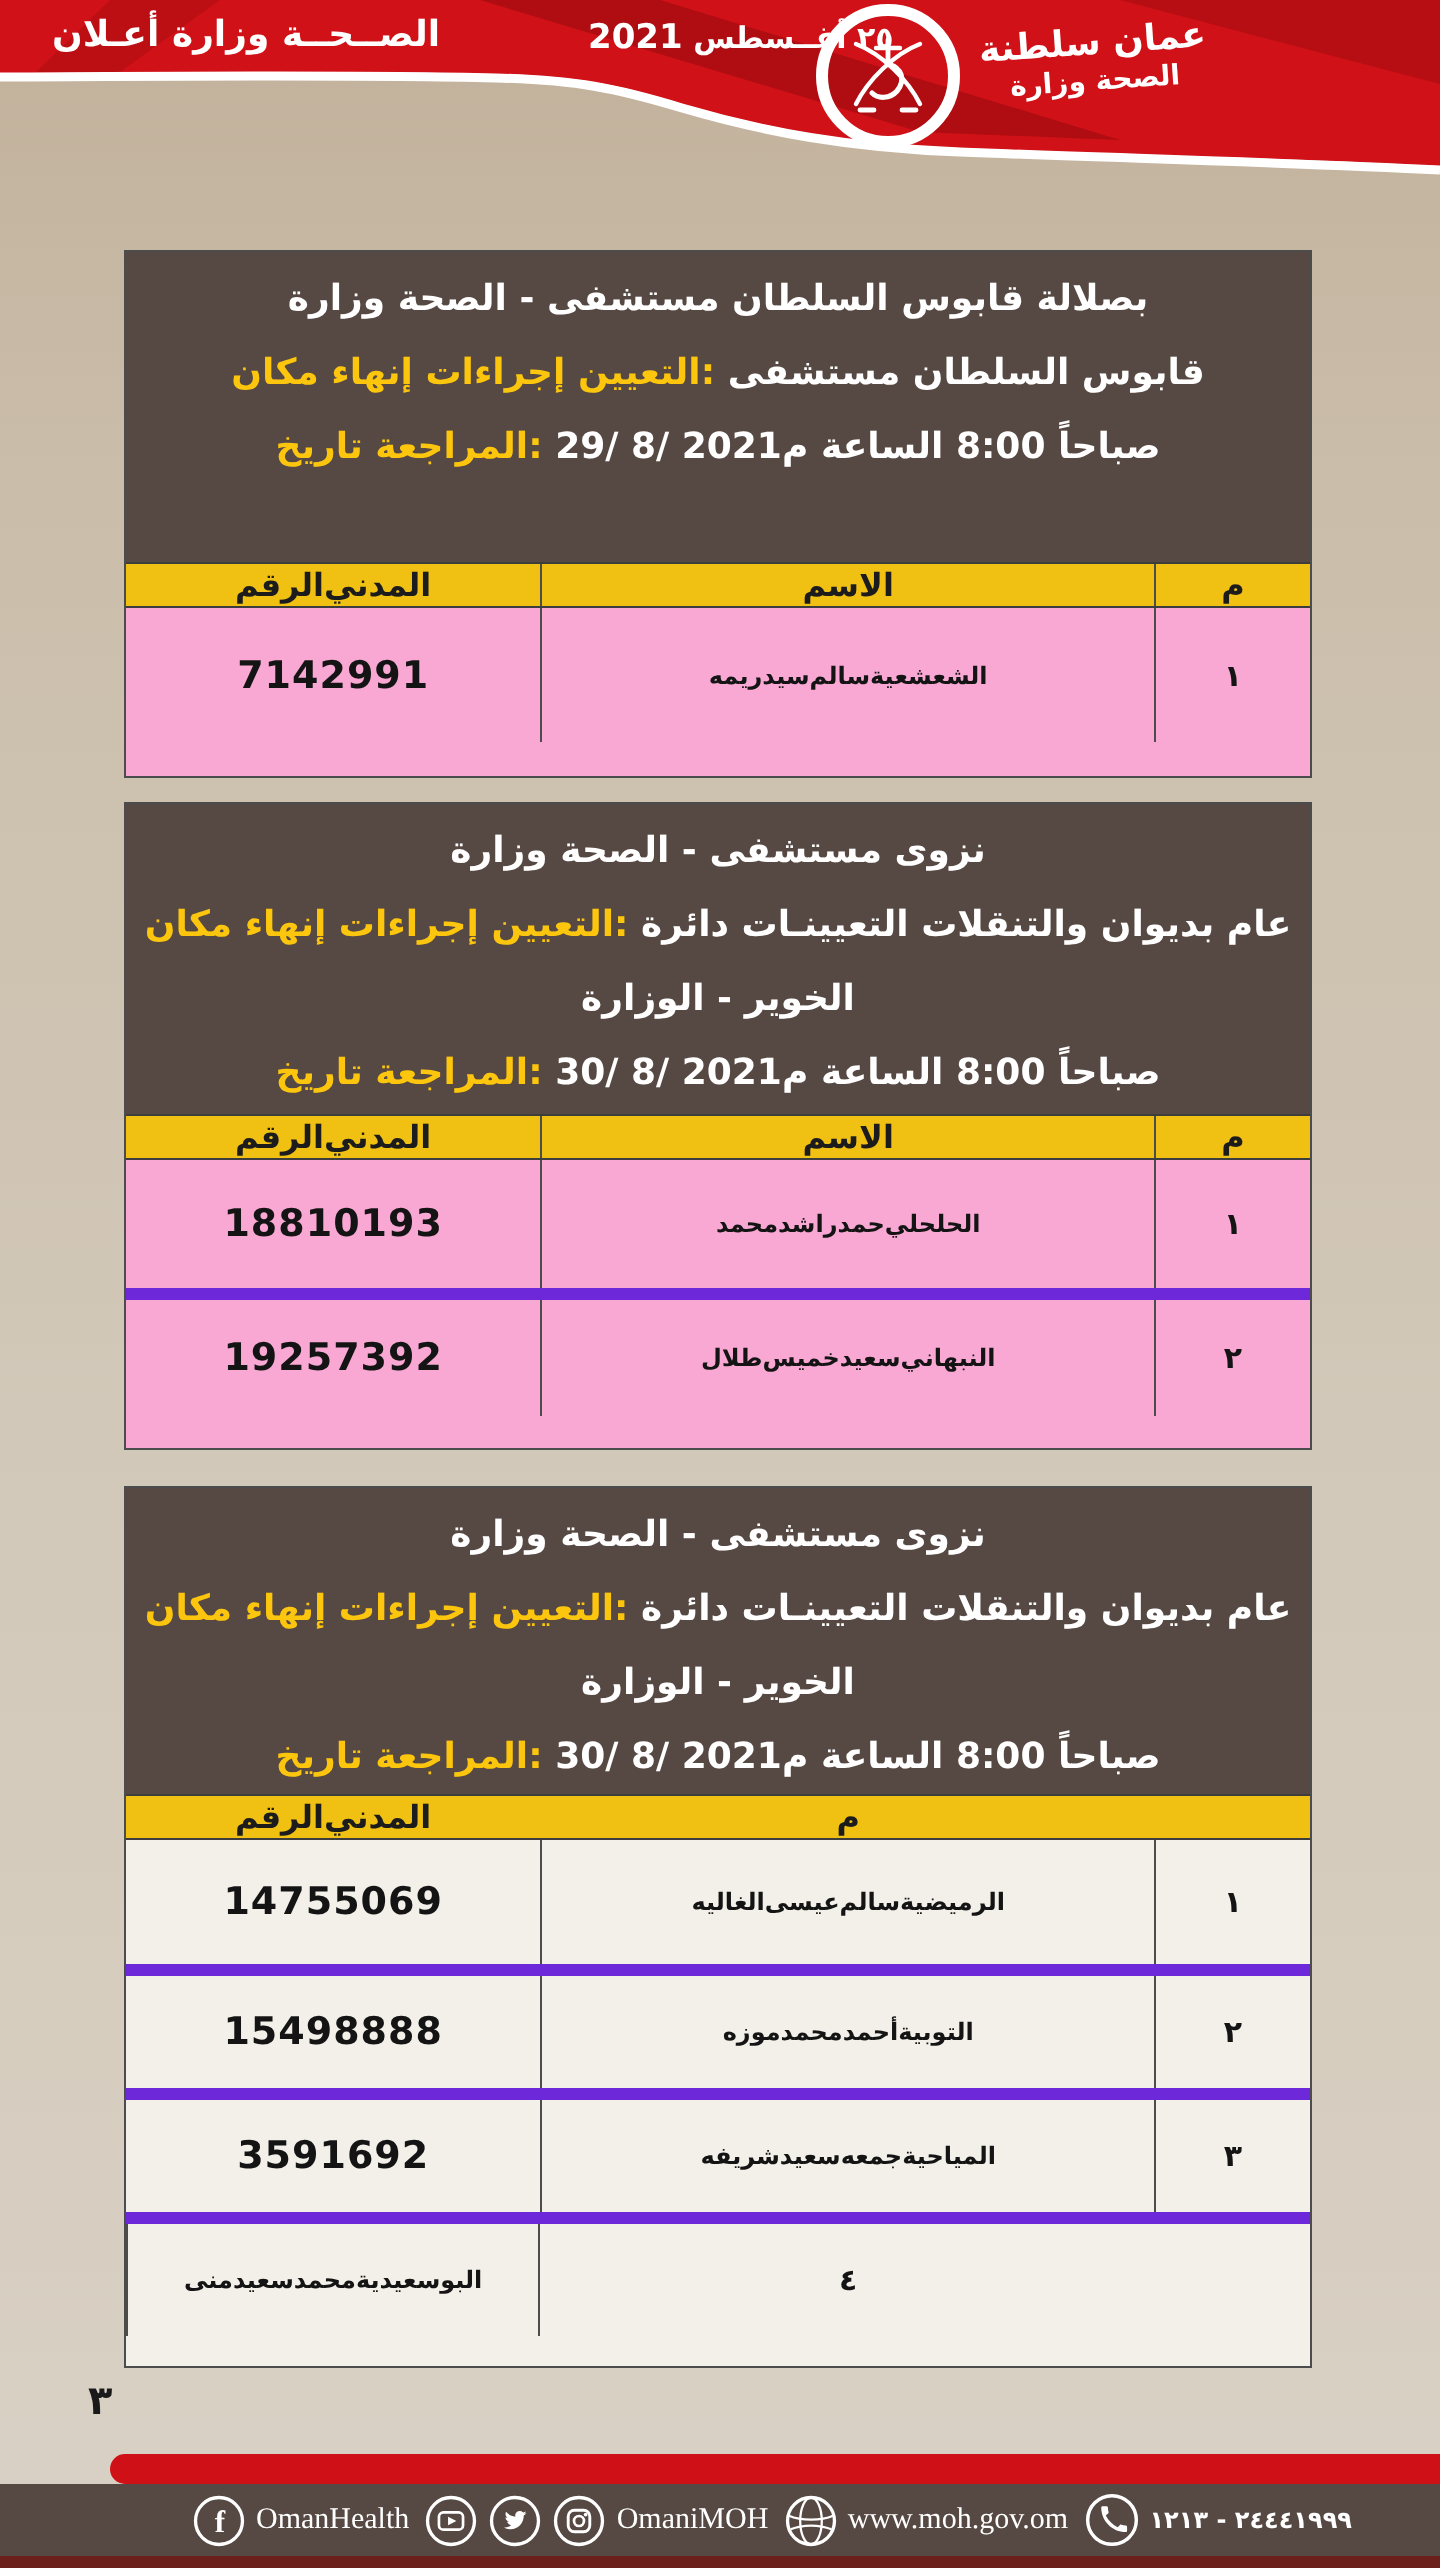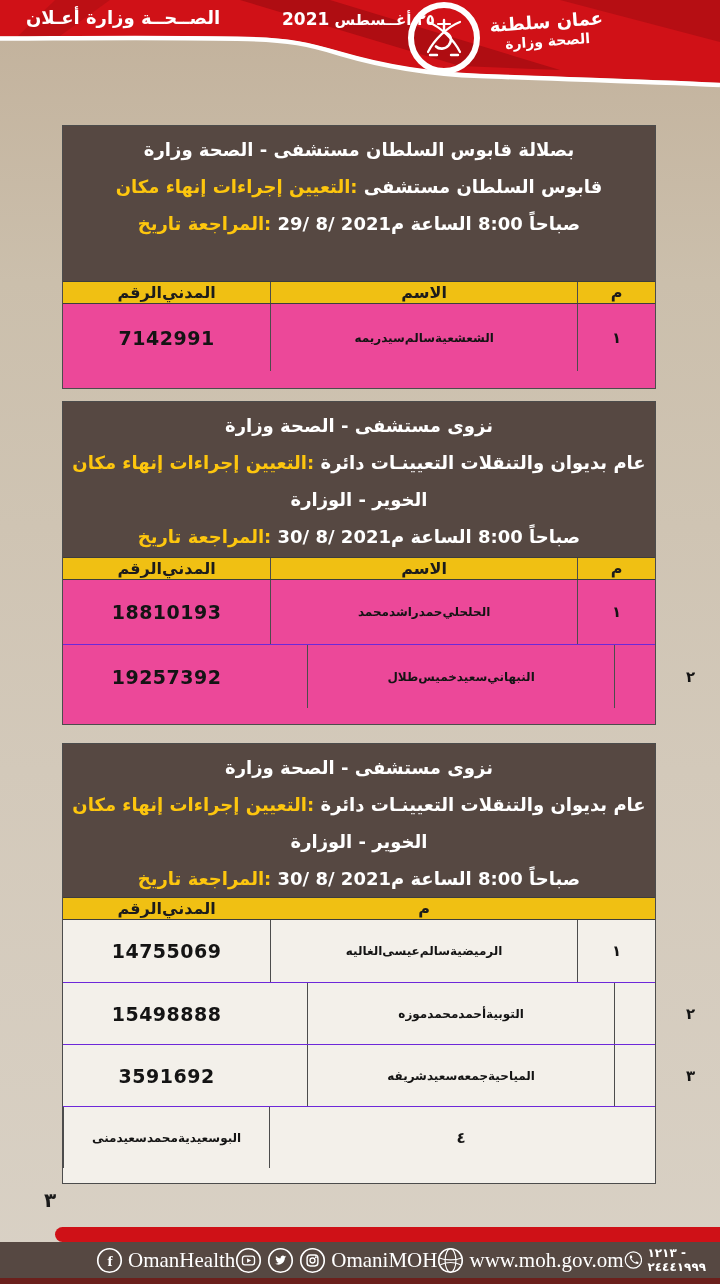--- a/index.html
+++ b/index.html
@@ -5,61 +5,61 @@
   * { margin:0; padding:0; box-sizing:border-box; }
   html,body { width:720px; height:1284px; }
   body {
     position:relative; overflow:hidden;
     background:linear-gradient(180deg,#c2b19b 0%,#cbbfac 22%,#d3c9ba 60%,#d9d1c5 100%);
     font-family:"DejaVu Sans",sans-serif;
   }
   
   .hdr-svg{position:absolute;top:0;left:0;display:block;}
   .hdr-title{position:absolute;top:7px;left:26px;color:#fff;font-size:18px;font-weight:bold;white-space:nowrap;}
-  .hdr-date{position:absolute;top:9px;left:270px;color:#fff;font-weight:bold;font-size:15px;white-space:nowrap;}
+  .hdr-date{position:absolute;top:9px;left:282px;color:#fff;font-weight:bold;font-size:15px;white-space:nowrap;}
   .hdr-date .yr{font-size:17px;margin-left:12px;letter-spacing:.5px;}
   .logo{position:absolute;top:2px;left:408px;width:72px;height:72px;}
   .logo-ring{position:absolute;inset:0;border:6px solid #fff;border-radius:50%;}
   .logo-emblem{position:absolute;left:14px;top:12px;}
   .calli{position:absolute;top:12px;left:490px;color:#fff;transform:rotate(-4deg);text-align:center;line-height:1.15;}
   .calli .l1{font-size:18px;font-weight:bold;}
   .calli .l2{font-size:14px;font-weight:bold;}
   
-  .card{position:absolute;left:62px;width:594px;border:1px solid #4c4c4c;background:#ec4899;}
+  .card{position:absolute;left:62px;width:594px;border:1px solid #4c4c4c;background:#f9a8d4;}
   #card1{top:125px;height:264px;}
   #card2{top:401px;height:324px;}
   #card3{top:743px;height:441px;background:#f3f0ea;}
   .card-head{background:#564842;color:#fff;text-align:center;padding-top:5px;}
   #card1 .card-head{height:155px;}
   #card2 .card-head{height:155px;}
   #card3 .card-head{height:153px;}
   .ch-line{font-size:18px;font-weight:bold;line-height:37px;white-space:nowrap;}
   .lbl{color:#fdc60e;}
   .val{color:#ffffff;}
   .thead{display:grid;grid-template-columns:35% 52% 13%;background:#f0c013;
          border-top:1px solid #3d3d3d;border-bottom:1px solid #3d3d3d;height:23px;}
   .thead>div{display:flex;align-items:center;justify-content:center;font-weight:bold;font-size:16px;color:#1c1c1c;}
   .trow{display:grid;grid-template-columns:35% 52% 13%;}
   #card1 .trow{height:67px;}
   #card2 .trow{height:64px;}
   #card3 .trow{height:62px;}
-  .trow + .trow{border-top:1px solid #6d28d9;gap:37px;}
+  .trow + .trow{border-top:6px solid #6d28d9;}
   .trow>div{display:flex;align-items:center;justify-content:center;font-weight:bold;color:#141414;}
   .mid{border-left:1px solid #4c4c4c;border-right:1px solid #4c4c4c;}
   .td-civil{font-size:19px;letter-spacing:.5px;}
   .td-name{font-size:12px;white-space:nowrap;}
   .td-ser{font-size:15px;}
   
   .pagenum{position:absolute;left:44px;top:1188px;font-size:20px;font-weight:bold;color:#1a1a1a;}
   .f-red{position:absolute;left:55px;right:0;top:1227px;height:15px;background:#cf1117;border-radius:9px 0 0 9px;}
   .f-dark{position:absolute;left:0;top:1242px;width:720px;height:36px;background:#564842;
           display:flex;align-items:center;justify-content:space-between;
           padding:0 44px 0 96px;color:#fff;font-family:"Liberation Serif",serif;}
   .f-grp{display:flex;align-items:center;gap:5px;}
-  .f-label{font-size:21px;font-family:Liberation Serif, serif;}
+  .f-label{font-size:15px;font-family:Liberation Serif, serif;}
   .f-phone{font-family:"DejaVu Sans",sans-serif;font-size:12px;font-weight:bold;letter-spacing:1px;}
   .f-strip{position:absolute;top:1278px;left:0;width:720px;height:6px;background:#6b201c;}
   .icn{display:block;}
 </style>
 </head>
 <body>
 
 <svg class="hdr-svg" width="720" height="112" viewBox="0 0 720 112">
   <path d="M0 0 H720 V83 C640 79 555 77 480 74 C425 72 382 64 341 52 C308 42 288 38 248 37 C165 35 55 36.5 0 36.5 Z" fill="#d01117"></path>
   <path d="M240 0 L330 0 L560 70 L460 66 Z" fill="rgba(90,5,8,0.28)"></path>

